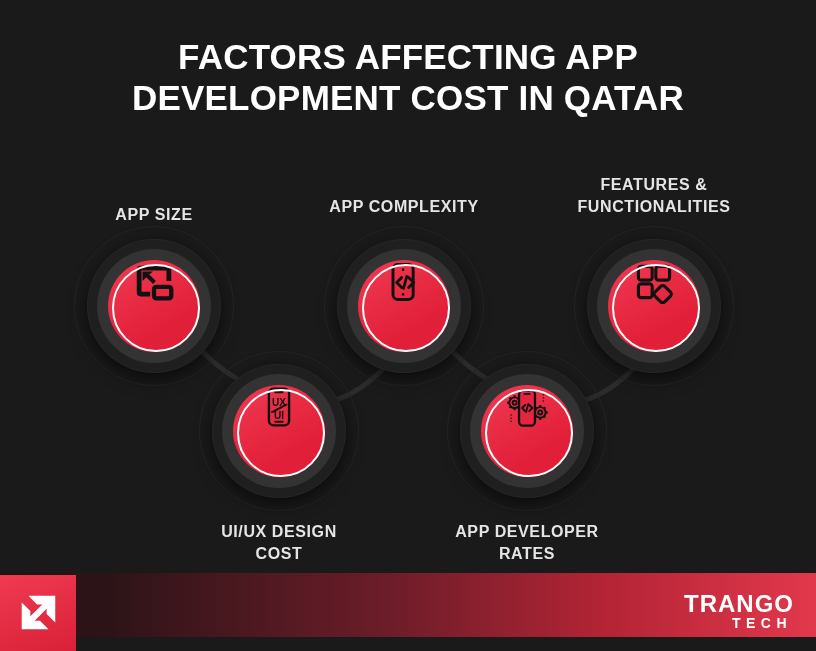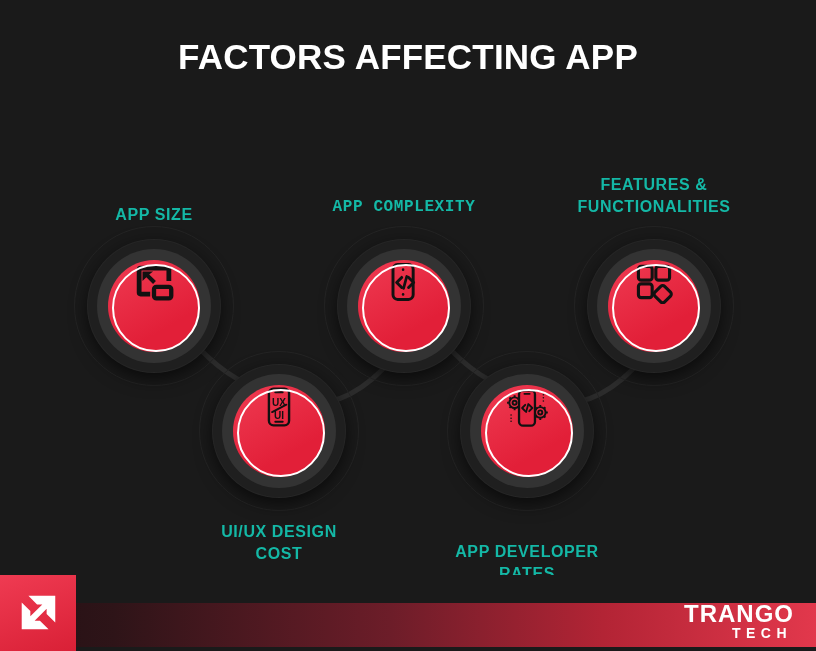--- a/index.html
+++ b/index.html
@@ -81,38 +81,38 @@
     position:absolute;
     left:-14px; top:-14px;
     width:160px; height:160px;
     border-radius:50%;
     border:1px solid #242424;
   }
 
   
   .label {
     position:absolute;
-    color:#14b8a6;
+    color:#e5e5e5;
     font-size:16px;
     font-weight:bold;
     letter-spacing:0.6px;
     line-height:22px;
     text-align:center;
     text-transform:uppercase;
     width:240px;
   }
 
   
   .arrow { position:absolute; }
 
   
   #footer {
     position:absolute;
-    left:0; bottom:4px;
-    width:816px; height:44px;
+    left:0; bottom:14px;
+    width:816px; height:64px;
     background:linear-gradient(90deg,#231014 0%, #2e1418 14%, #6d1d29 48%, #b32435 74%, #e2384c 100%);
   }
   #footer-top-strip {
     position:absolute;
     left:0; bottom:56px;
     width:816px; height:20px;
     background:#1a1a1a;
   }
   #logo-box {
     position:absolute;
@@ -143,20 +143,21 @@
     padding-right:2px;
   }
 </style>
 </head>
 <body>
 
 <div id="canvas">
 
   <div id="title">
     <span class="tline">FACTORS AFFECTING APP</span>
+    <span class="tline">DEVELOPMENT COST IN QATAR</span>
   </div>
 
   <svg class="arrow" style="left:178px; top:322px;" width="120" height="90" viewBox="0 0 120 90">
     <path d="M4 6 C 30 40, 58 62, 92 70" fill="none" stroke="#2c2c2c" stroke-width="5" stroke-linecap="round"></path>
     <path d="M100 74 L 78 60 L 84 84 Z" fill="#3a3a3a"></path>
   </svg>
 
   <svg class="arrow" style="left:318px; top:322px;" width="120" height="90" viewBox="0 0 120 90">
     <path d="M10 80 C 40 74, 70 48, 96 8" fill="none" stroke="#2c2c2c" stroke-width="5" stroke-linecap="round"></path>
     <path d="M104 0 L 82 12 L 104 24 Z" fill="#3a3a3a" transform="rotate(-28 96 10)"></path>
@@ -200,21 +201,21 @@
           <rect x="12" y="5" width="22" height="38" rx="5" fill="none" stroke="#111111" stroke-width="3.2"></rect>
           <circle cx="23" cy="10.5" r="1.4" fill="#111111"></circle>
           <circle cx="23" cy="37.5" r="1.4" fill="#111111"></circle>
           <path d="M21.5 19 L 16 24.5 L 21.5 30" fill="none" stroke="#111111" stroke-width="3.2" stroke-linecap="round" stroke-linejoin="round"></path>
           <path d="M29 19 L 34.5 24.5 L 29 30" fill="none" stroke="#111111" stroke-width="3.2" stroke-linecap="round" stroke-linejoin="round"></path>
           <path d="M27 18 L 23.5 31" fill="none" stroke="#111111" stroke-width="3" stroke-linecap="round"></path>
         </svg>
       </div>
     </div>
   </div>
-  <div class="label" style="left:284px; top:196px;font-family:Liberation Mono, monospace;">
+  <div class="label" style="left:284px; top:196px;">
     <span>APP COMPLEXITY</span>
   </div>
 
   <div class="node" style="left:588px; top:240px;">
     <div class="halo"></div>
     <div class="ring-outer"></div>
     <div class="ring-mid"></div>
     <div class="disc">
       <div class="glyph">
         <svg width="44" height="44" viewBox="0 0 48 48">
@@ -288,21 +289,21 @@
 
           <rect x="17" y="6" width="18" height="40" rx="4.5" fill="#e5243f" stroke="#111111" stroke-width="2.6"></rect>
           <path d="M23 10 h6" stroke="#111111" stroke-width="2" stroke-linecap="round"></path>
           <path d="M24 22.5 L 20.5 26 L 24 29.5" fill="none" stroke="#111111" stroke-width="2.2" stroke-linecap="round" stroke-linejoin="round"></path>
           <path d="M28.5 22.5 L 32 26 L 28.5 29.5" fill="none" stroke="#111111" stroke-width="2.2" stroke-linecap="round" stroke-linejoin="round"></path>
           <path d="M27.5 21.5 L 25 30.5" fill="none" stroke="#111111" stroke-width="2" stroke-linecap="round"></path>
         </svg>
       </div>
     </div>
   </div>
-  <div class="label" style="left:407px; top:521px;margin-top:20px;">
+  <div class="label" style="left:407px; top:521px;">
     <span>APP DEVELOPER</span><br>
     <span>RATES</span>
   </div>
 
   <div id="footer-top-strip"></div>
   <div id="footer">
     <div id="brand">
       <span class="b1">TRANGO</span>
       <span class="b2">TECH</span>
     </div>

